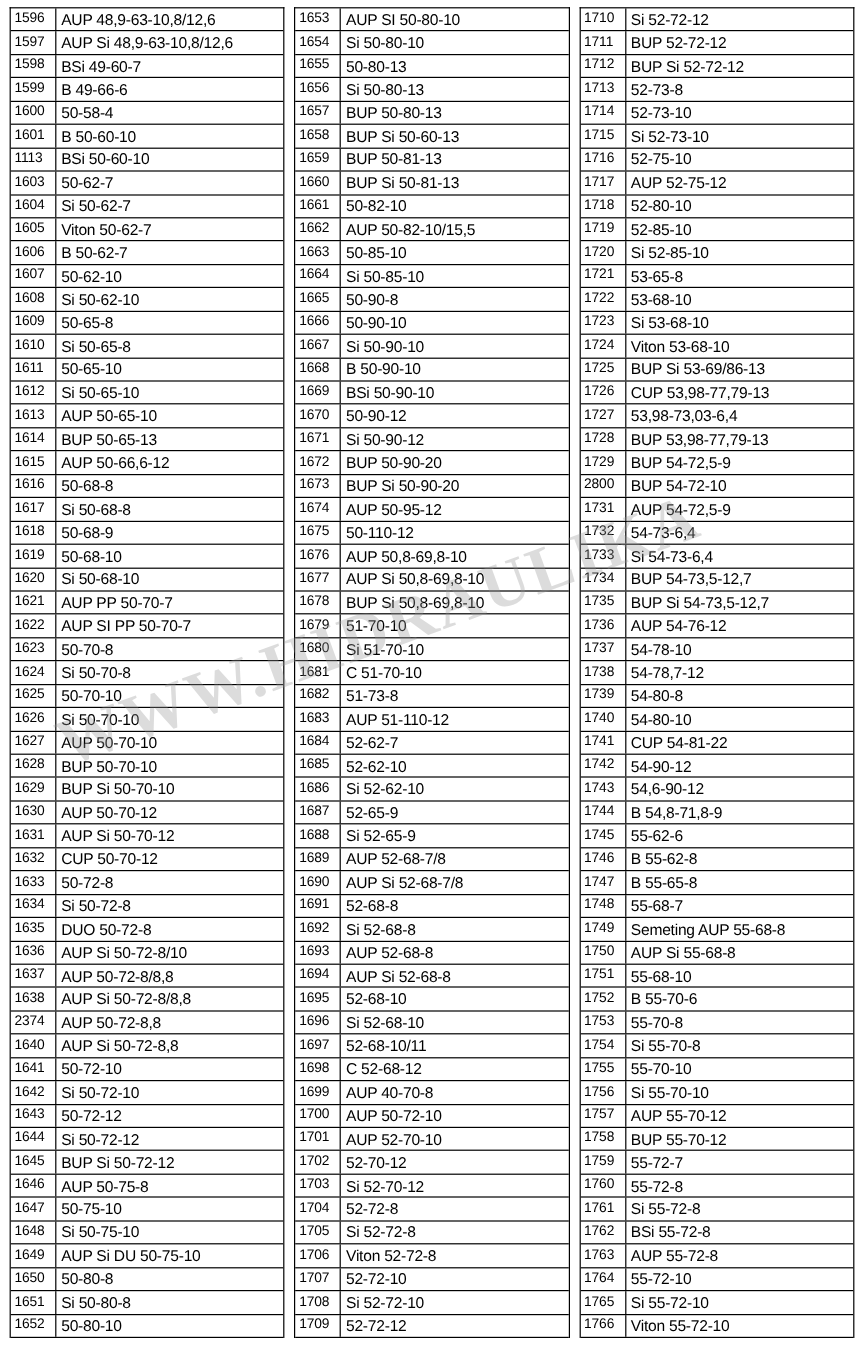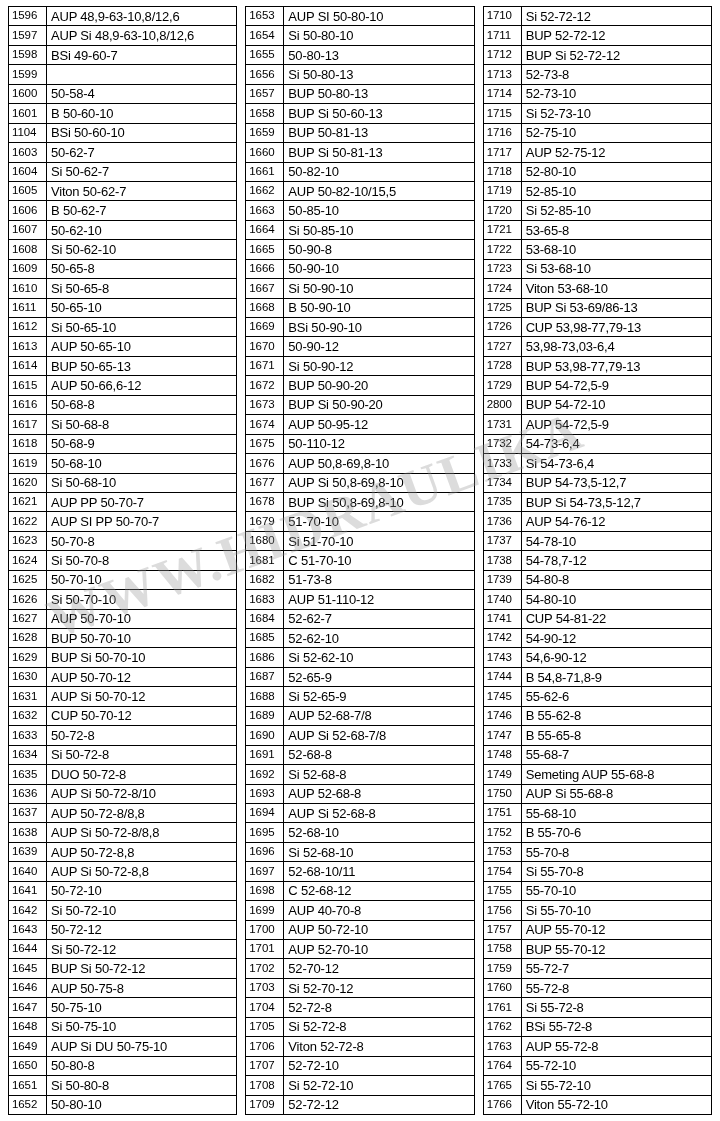--- a/index.html
+++ b/index.html
@@ -101,31 +101,32 @@
         <div class="row">
           <div class="cell-num">1597</div>
           <div class="cell-desc">AUP Si 48,9-63-10,8/12,6</div>
         </div>
         <div class="row">
           <div class="cell-num">1598</div>
           <div class="cell-desc">BSi 49-60-7</div>
         </div>
         <div class="row">
           <div class="cell-num">1599</div>
+          <div class="cell-desc">B 49-66-6</div>
         </div>
         <div class="row">
           <div class="cell-num">1600</div>
           <div class="cell-desc">50-58-4</div>
         </div>
         <div class="row">
           <div class="cell-num">1601</div>
           <div class="cell-desc">B 50-60-10</div>
         </div>
         <div class="row">
-          <div class="cell-num">1104</div>
+          <div class="cell-num">1113</div>
           <div class="cell-desc">BSi 50-60-10</div>
         </div>
         <div class="row">
           <div class="cell-num">1603</div>
           <div class="cell-desc">50-62-7</div>
         </div>
         <div class="row">
           <div class="cell-num">1604</div>
           <div class="cell-desc">Si 50-62-7</div>
         </div>
@@ -259,21 +260,21 @@
         </div>
         <div class="row">
           <div class="cell-num">1637</div>
           <div class="cell-desc">AUP 50-72-8/8,8</div>
         </div>
         <div class="row">
           <div class="cell-num">1638</div>
           <div class="cell-desc">AUP Si 50-72-8/8,8</div>
         </div>
         <div class="row">
-          <div class="cell-num">1639</div>
+          <div class="cell-num">2374</div>
           <div class="cell-desc">AUP 50-72-8,8</div>
         </div>
         <div class="row">
           <div class="cell-num">1640</div>
           <div class="cell-desc">AUP Si 50-72-8,8</div>
         </div>
         <div class="row">
           <div class="cell-num">1641</div>
           <div class="cell-desc">50-72-10</div>
         </div>

